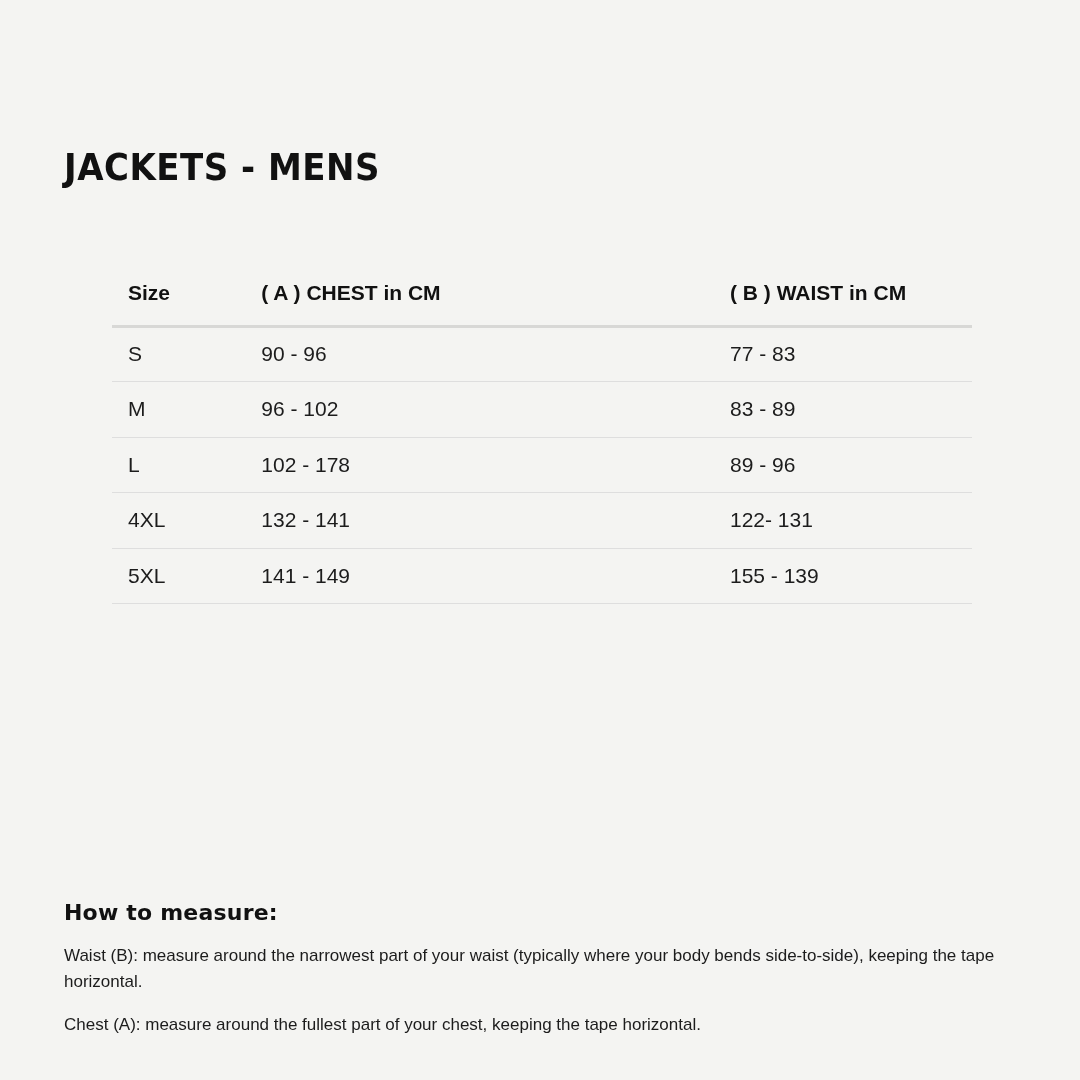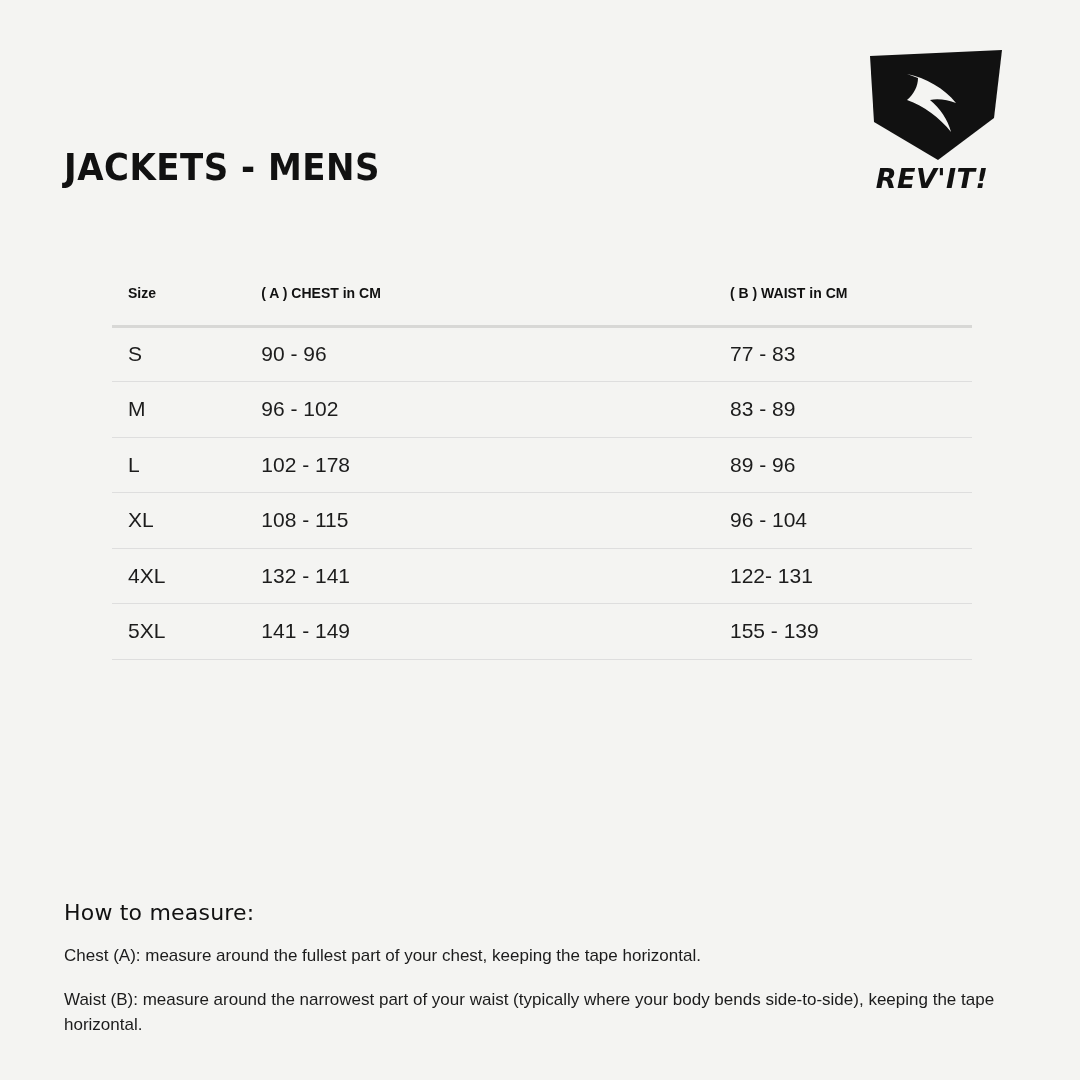--- a/index.html
+++ b/index.html
@@ -67,21 +67,21 @@
     border-collapse: collapse;
     table-layout: fixed;
   }
   table.size-table th,
   table.size-table td {
     text-align: left;
     padding: 0;
     vertical-align: middle;
   }
   table.size-table thead th {
-    font-size: 14px;
+    font-size: 21px;
     font-weight: 700;
     color: #111111;
     height: 64px;
     padding-left: 16px;
     border-bottom: 3px solid #d8d8d6;
   }
   table.size-table tbody td {
     font-size: 21px;
     font-weight: 400;
     color: #1c1c1c;
@@ -95,21 +95,21 @@
 
   
   .measure {
     position: absolute;
     left: 64px;
     right: 70px;
     top: 900px;
   }
   .measure-title {
     font-size: 22px;
-    font-weight: 400;
+    font-weight: 700;
     font-family: "DejaVu Sans", sans-serif;
     color: #111111;
     letter-spacing: 0.2px;
     margin-bottom: 18px;
   }
   .measure-line {
     font-size: 17px;
     line-height: 1.5;
     color: #1c1c1c;
     margin-bottom: 18px;
@@ -118,34 +118,20 @@
   .measure-line:last-child { margin-bottom: 0; }
 </style>
 </head>
 <body>
 
 <div class="page">
 
   <div class="header">
     <div class="page-title">JACKETS - MENS</div>
 
-    <div class="brand">
-      <svg viewBox="0 0 160 150" width="160" height="150" aria-hidden="true">
-        <g fill="#111111">
-
-          <path d="M18 8 L150 2 L142 70 L86 112 L22 74 Z"></path>
-        </g>
-        <g fill="#f4f4f2">
-          <path d="M55 26 C74 30, 92 40, 104 55 C96 52, 86 50, 78 52 C88 60, 96 72, 99 84 C88 70, 72 58, 55 52 C62 46, 66 38, 66 30 Z"></path>
-        </g>
-        <g fill="#111111">
-          <text x="80" y="140" text-anchor="middle" font-family="DejaVu Sans, sans-serif" font-size="27" font-weight="700" font-style="italic" letter-spacing="0.5">REV'IT!</text>
-        </g>
-      </svg>
-    </div>
   </div>
 
   <div class="table-wrap">
     <table class="size-table">
       <colgroup>
         <col class="c-size">
         <col class="c-chest">
         <col class="c-waist">
       </colgroup>
       <thead>
@@ -165,37 +151,32 @@
           <td>M</td>
           <td>96 - 102</td>
           <td>83 - 89</td>
         </tr>
         <tr>
           <td>L</td>
           <td>102 - 178</td>
           <td>89 - 96</td>
         </tr>
         <tr>
-          <td>XL</td>
-          <td>108 - 115</td>
-          <td>96 - 104</td>
-        </tr>
-        <tr>
           <td>4XL</td>
           <td>132 - 141</td>
           <td>122- 131</td>
         </tr>
         <tr>
           <td>5XL</td>
           <td>141 - 149</td>
           <td>155 - 139</td>
         </tr>
       </tbody>
     </table>
   </div>
 
   <div class="measure">
     <div class="measure-title">How to measure:</div>
+    <div class="measure-line">Waist (B): measure around the narrowest part of your waist (typically where your body bends side-to-side), keeping the tape horizontal.</div>
     <div class="measure-line">Chest (A): measure around the fullest part of your chest, keeping the tape horizontal.</div>
-    <div class="measure-line">Waist (B): measure around the narrowest part of your waist (typically where your body bends side-to-side), keeping the tape horizontal.</div>
   </div>
 
 </div>
 
 </body></html>

